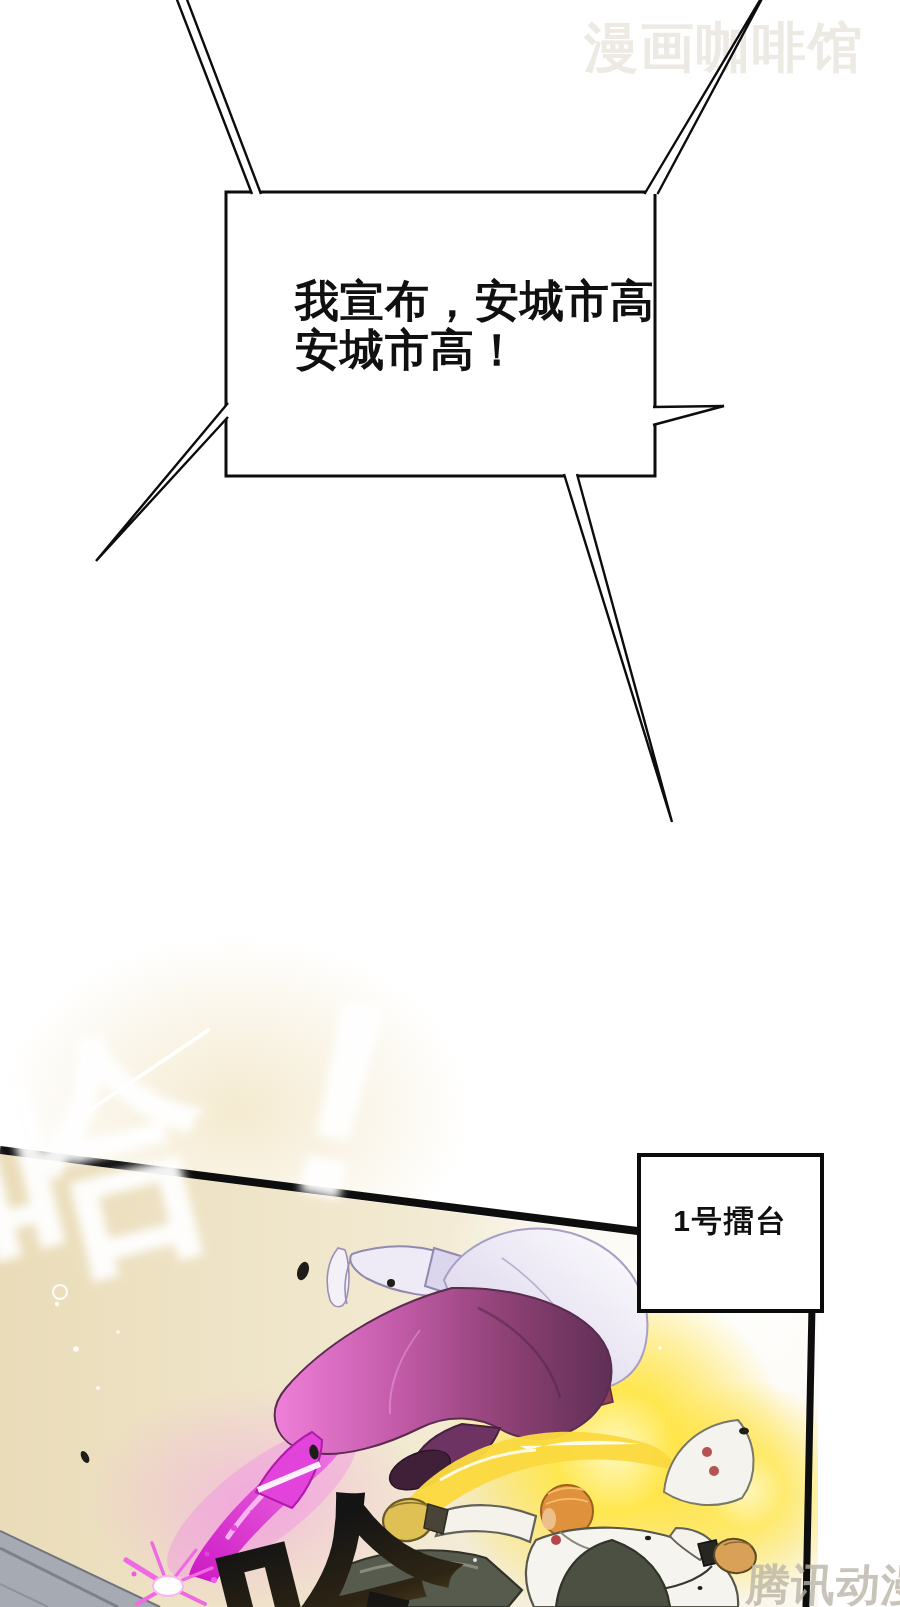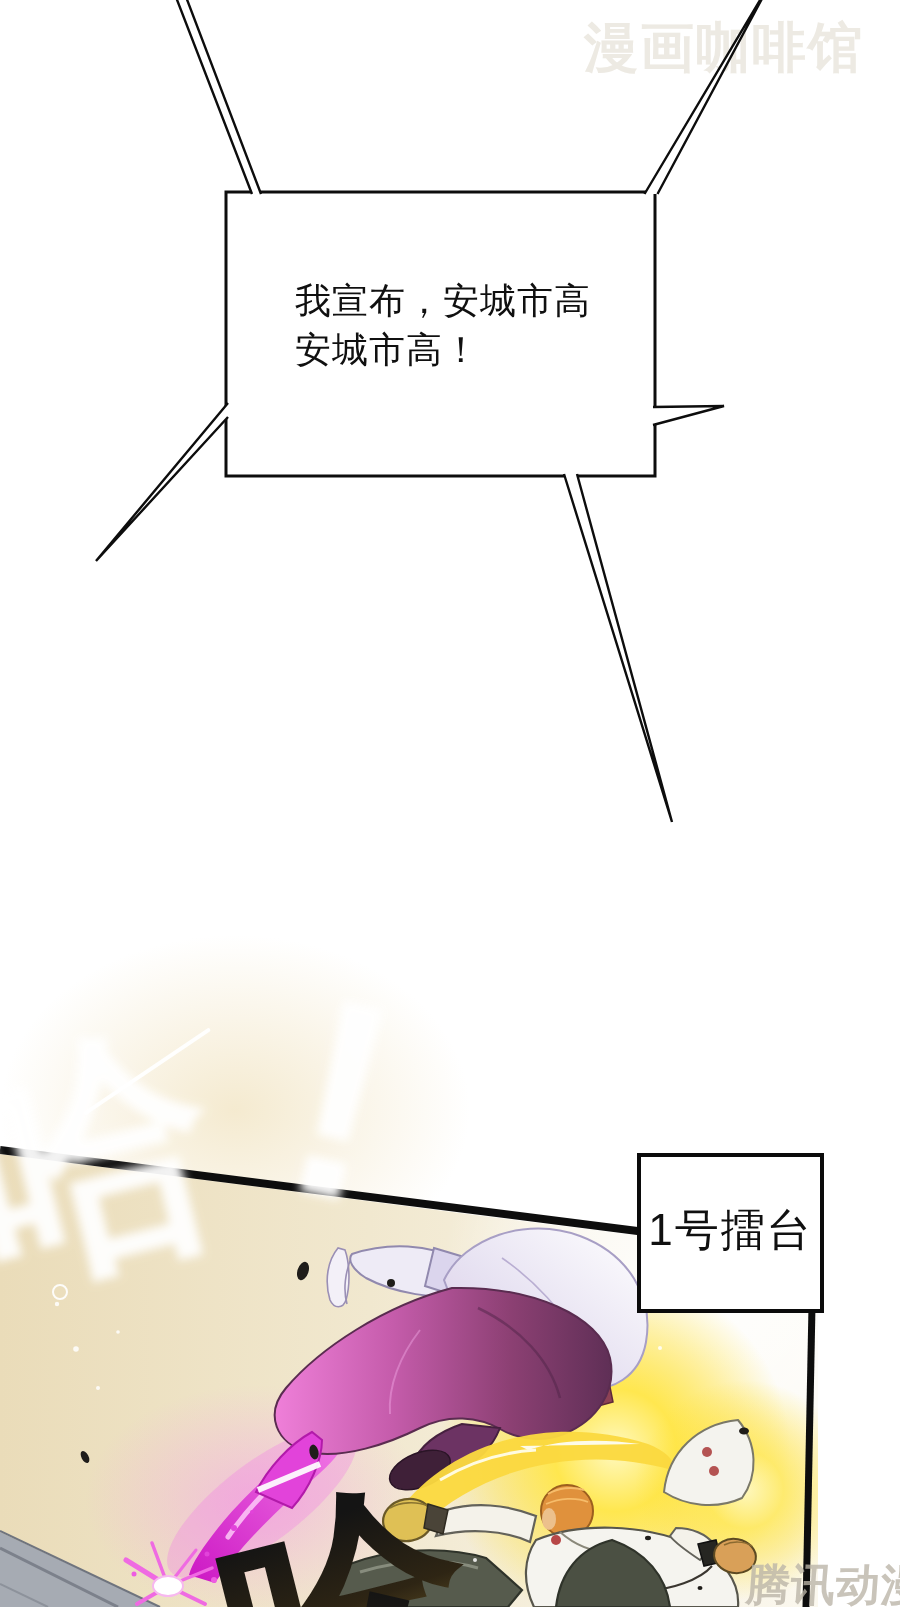--- a/index.html
+++ b/index.html
@@ -8,37 +8,37 @@
   .abs{position:absolute;}
   
   .wm-top{left:584px;top:12px;font-size:54px;font-weight:bold;letter-spacing:2px;
           color:#edeae3;z-index:0;white-space:nowrap;}
   .wm-bottom{left:746px;top:1556px;font-size:44px;font-weight:bold;letter-spacing:1px;
           color:rgba(186,179,166,.78);transform:skewX(-4deg);z-index:3;white-space:nowrap;}
   
   svg.art{position:absolute;left:0;top:0;z-index:1;}
   
   .bubble-text{left:295px;top:276px;width:330px;z-index:2;color:#101010;
-          font-size:36px;line-height:49px;font-weight:400;letter-spacing:1px;}
+          font-size:44px;line-height:49px;font-weight:700;letter-spacing:1px;}
   .bubble-text span{display:block;white-space:nowrap;}
   
   .sfx{z-index:2;font-weight:bold;line-height:1;white-space:pre;}
   .sfx-ha{left:22px;top:1008px;font-size:252px;transform:rotate(-14deg);}
   .sfx-bang{left:228px;top:968px;font-size:285px;transform:rotate(13deg);}
   .sfx .glow{position:absolute;left:0;top:0;color:#ffffff;filter:blur(5px);opacity:.95;}
   .sfx .ink{position:relative;background:linear-gradient(175deg,#141414 18%,#2e2514 48%,#6f5b28 70%,#9b8136 88%,#a58e42 100%);
           -webkit-background-clip:text;background-clip:text;color:transparent;}
   .slash{left:84px;top:1112px;width:152px;height:4px;background:rgba(255,255,255,.95);
           transform:rotate(-34deg);transform-origin:left center;border-radius:2px;z-index:3;}
   .bubble-dot{left:52px;top:1284px;width:12px;height:12px;border:2px solid rgba(255,255,255,.9);
           border-radius:50%;z-index:3;}
   
   .label-box{left:637px;top:1153px;width:179px;height:152px;background:#ffffff;
           border:4px solid #0b0b0b;z-index:2;box-sizing:content-box;text-align:center;}
-  .label-box span{display:inline-block;margin-top:44px;font-size:44px;font-weight:400;
+  .label-box span{display:inline-block;margin-top:44px;font-size:30px;font-weight:700;
           letter-spacing:2px;color:#101010;white-space:nowrap;}
 </style>
 </head>
 <body>
 
 <div class="abs wm-top">漫画咖啡馆</div>
 
 <svg class="art" width="900" height="1607" viewBox="0 0 900 1607">
   <defs>
     <linearGradient id="gPanel" x1="0" y1="0" x2="1" y2="0">

